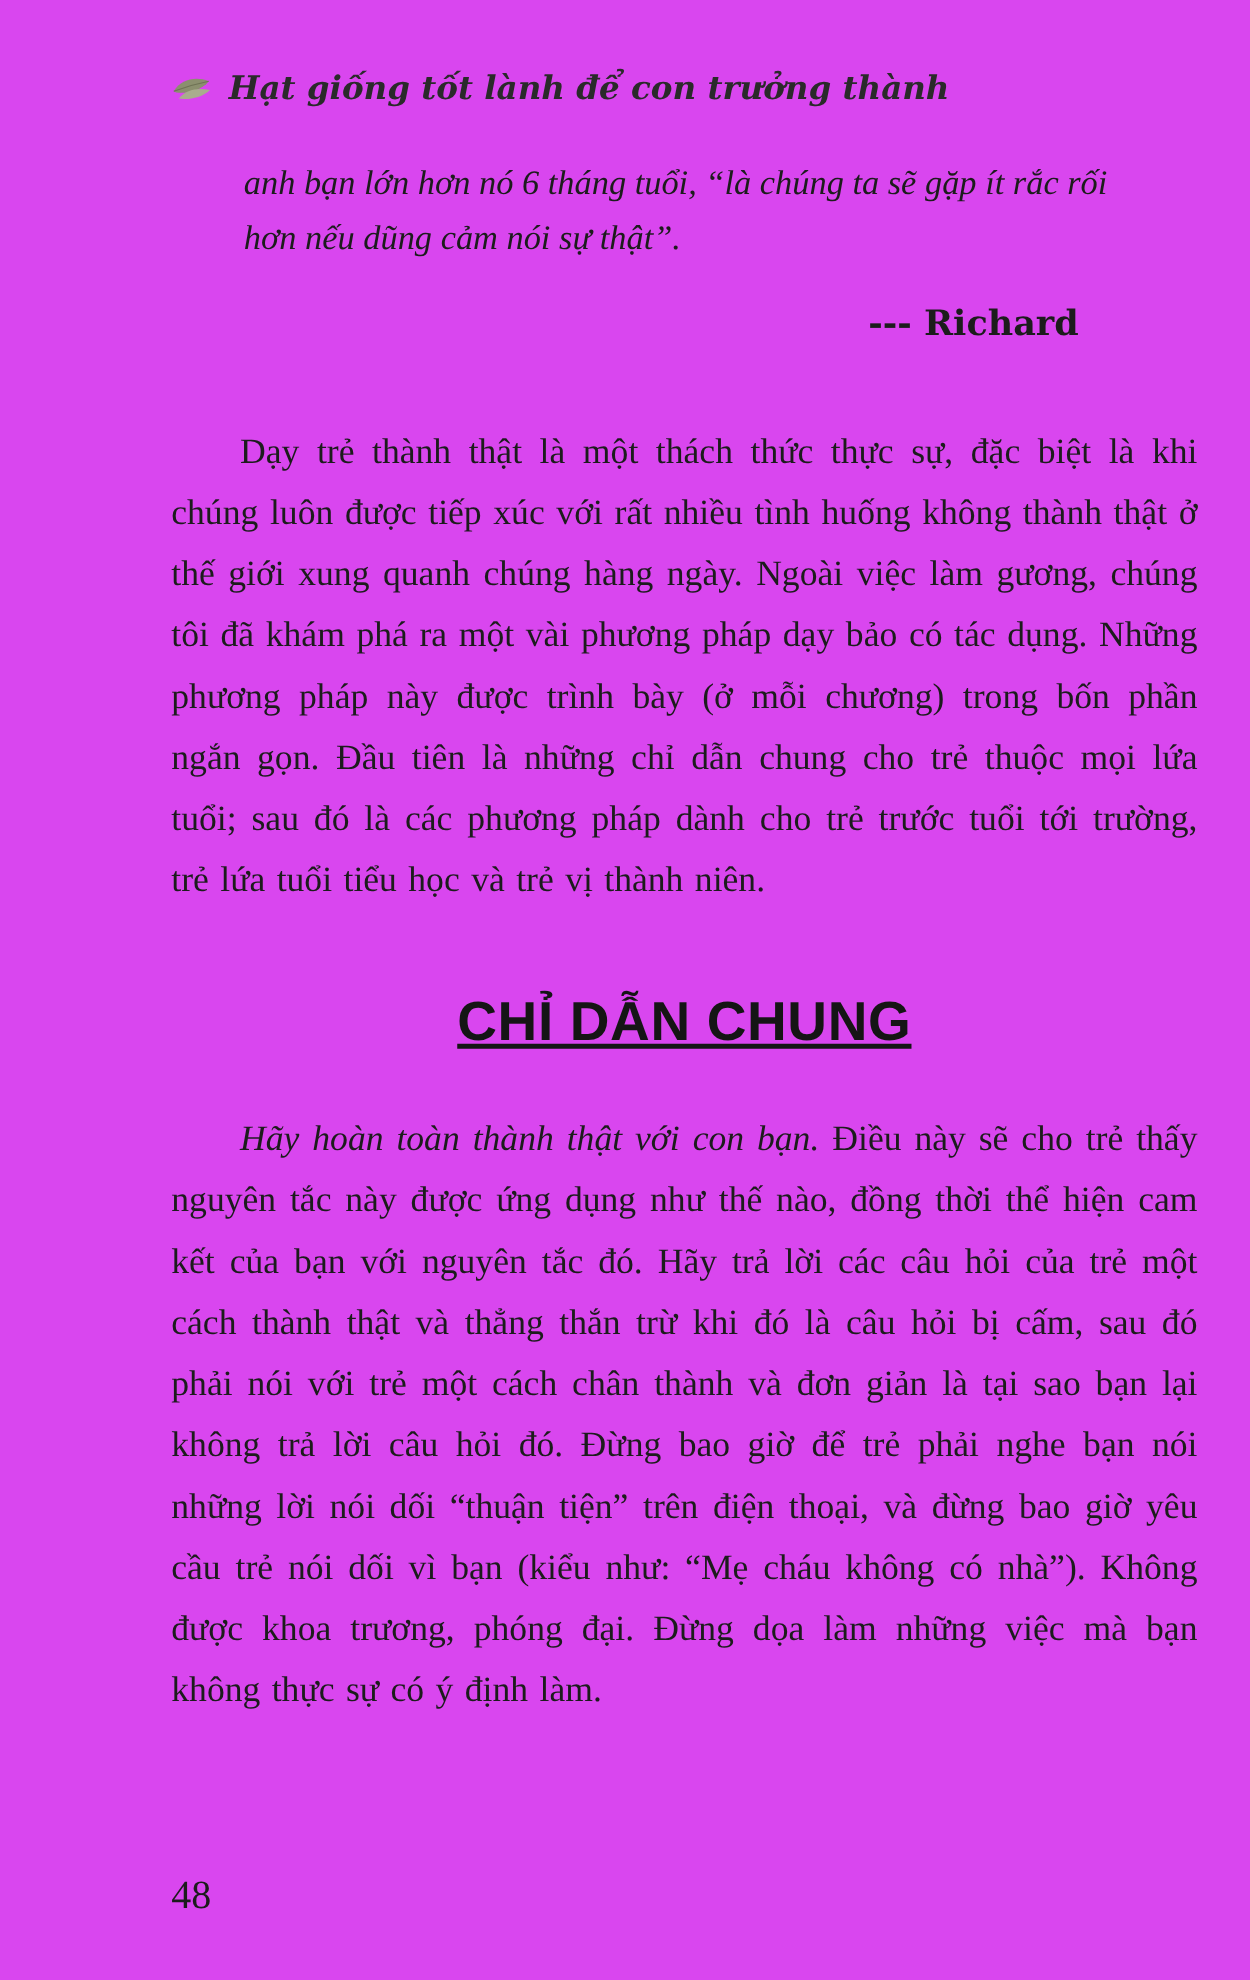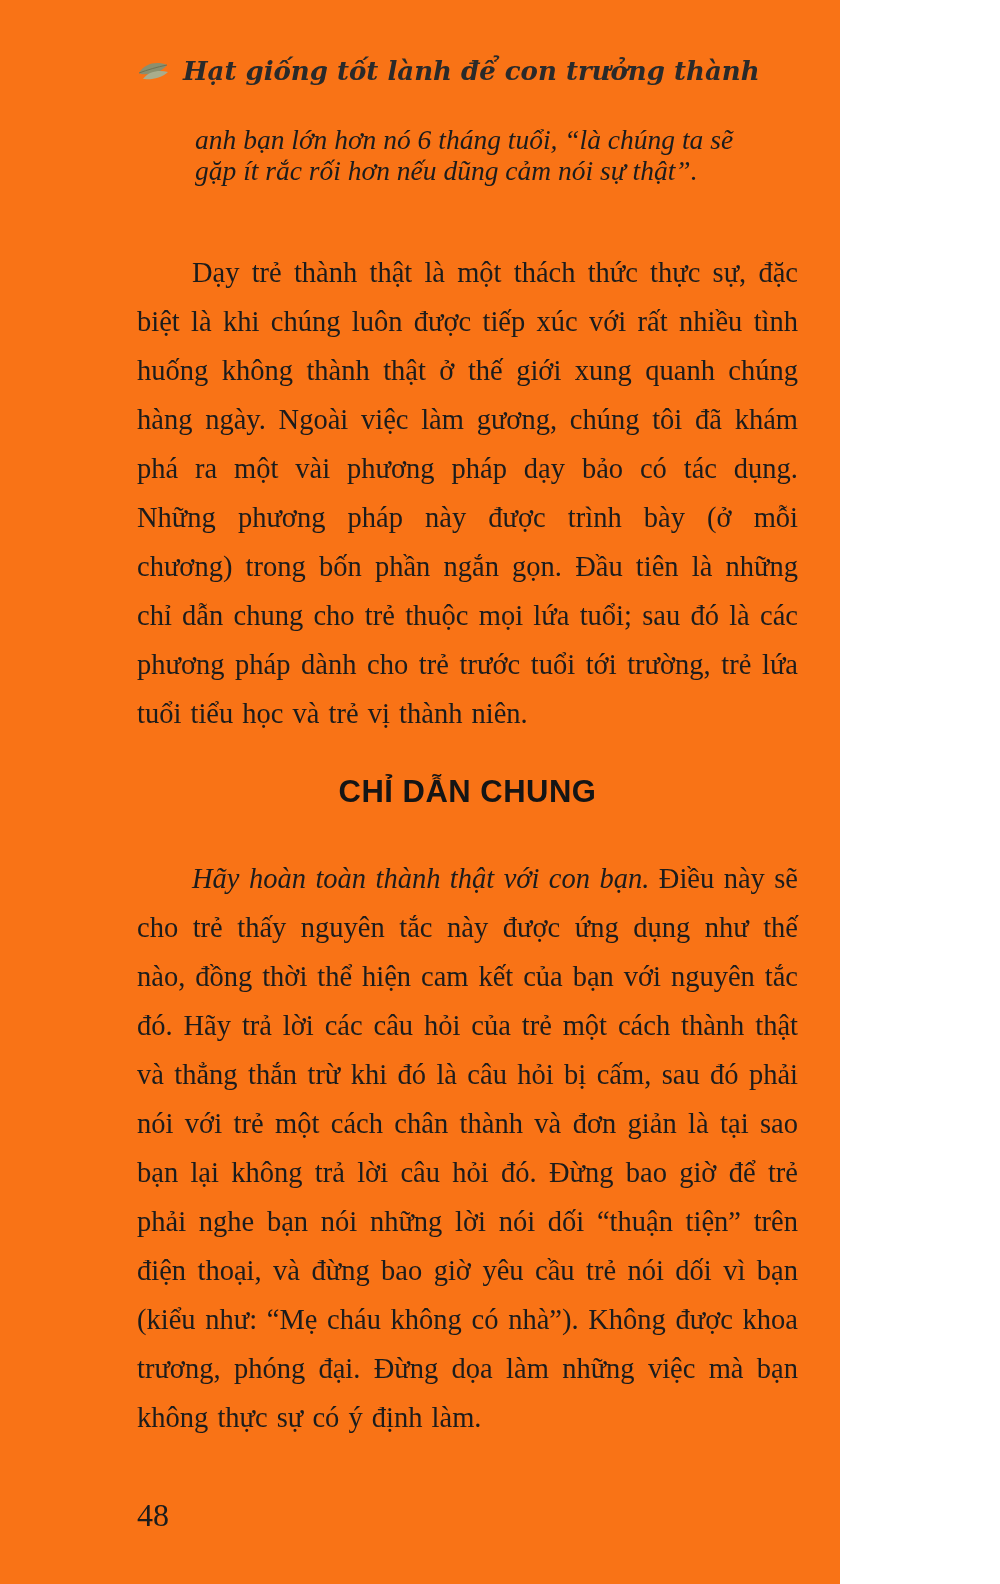--- a/index.html
+++ b/index.html
@@ -2,23 +2,23 @@
 <html><head>
 <meta charset="utf-8">
 <style>
   html, body {
     margin: 0;
     padding: 0;
     background: #ffffff;
   }
   .page {
     position: relative;
-    width: 840px;
+    width: 1000px;
     height: 1584px;
-    background: #f97316;
+    background: #d946ef;
     box-sizing: border-box;
     padding: 56px 42px 0 137px;
     font-family: "Liberation Serif", serif;
     color: #1c1c1c;
     overflow: hidden;
   }
   .running-header {
     display: flex;
     align-items: center;
     gap: 12px;
@@ -30,47 +30,48 @@
   }
   .leaf-icon-wrap {
     display: inline-flex;
     align-items: center;
     flex: 0 0 auto;
   }
   .quote-block {
     margin: 38px 52px 0 58px;
     font-style: italic;
     font-size: 27.5px;
-    line-height: 31px;
+    line-height: 44px;
     text-align: left;
   }
   .attribution {
     margin: 30px 95px 0 0;
     text-align: right;
     font-weight: 700;
     font-size: 28px;
     font-family: "DejaVu Serif", serif;
   }
   .body-para {
     margin-top: 62px;
     font-size: 28.5px;
     line-height: 49px;
     text-align: justify;
     text-indent: 55px;
     word-spacing: 2px;
     font-family: Liberation Serif, serif;
   }
   .section-heading {
-    margin-top: 36px;
+    margin-top: 64px;
     text-align: center;
     font-family: "Liberation Sans", sans-serif;
     font-weight: 700;
-    font-size: 31px;
+    font-size: 44px;
     letter-spacing: 0.5px;
     color: #151515;
+    text-decoration: underline;
   }
   .body-para.second {
     margin-top: 44px;
   }
   .lead-italic {
     font-style: italic;
   }
   .page-number {
     position: absolute;
     left: 137px;
@@ -92,20 +93,21 @@
         <path d="M2 14 C10 11, 20 8, 30 6" stroke="#6e7254" stroke-width="1" fill="none"></path>
       </svg>
     </span>
     <span>Hạt giống tốt lành để con trưởng thành</span>
   </div>
 
   <div class="quote-block">
     <span>anh bạn lớn hơn nó 6 tháng tuổi, “là chúng ta sẽ gặp ít rắc rối hơn nếu dũng cảm nói sự thật”.</span>
   </div>
 
+  <div class="attribution">--- Richard</div>
 
   <p class="body-para">Dạy trẻ thành thật là một thách thức thực sự, đặc biệt là khi chúng luôn được tiếp xúc với rất nhiều tình huống không thành thật ở thế giới xung quanh chúng hàng ngày. Ngoài việc làm gương, chúng tôi đã khám phá ra một vài phương pháp dạy bảo có tác dụng. Những phương pháp này được trình bày (ở mỗi chương) trong bốn phần ngắn gọn. Đầu tiên là những chỉ dẫn chung cho trẻ thuộc mọi lứa tuổi; sau đó là các phương pháp dành cho trẻ trước tuổi tới trường, trẻ lứa tuổi tiểu học và trẻ vị thành niên.</p>
 
   <h2 class="section-heading">CHỈ DẪN CHUNG</h2>
 
   <p class="body-para second"><span class="lead-italic">Hãy hoàn toàn thành thật với con bạn.</span><span> Điều này sẽ cho trẻ thấy nguyên tắc này được ứng dụng như thế nào, đồng thời thể hiện cam kết của bạn với nguyên tắc đó. Hãy trả lời các câu hỏi của trẻ một cách thành thật và thẳng thắn trừ khi đó là câu hỏi bị cấm, sau đó phải nói với trẻ một cách chân thành và đơn giản là tại sao bạn lại không trả lời câu hỏi đó. Đừng bao giờ để trẻ phải nghe bạn nói những lời nói dối “thuận tiện” trên điện thoại, và đừng bao giờ yêu cầu trẻ nói dối vì bạn (kiểu như: “Mẹ cháu không có nhà”). Không được khoa trương, phóng đại. Đừng dọa làm những việc mà bạn không thực sự có ý định làm.</span></p>
 
   <div class="page-number">48</div>
 
 </div>

